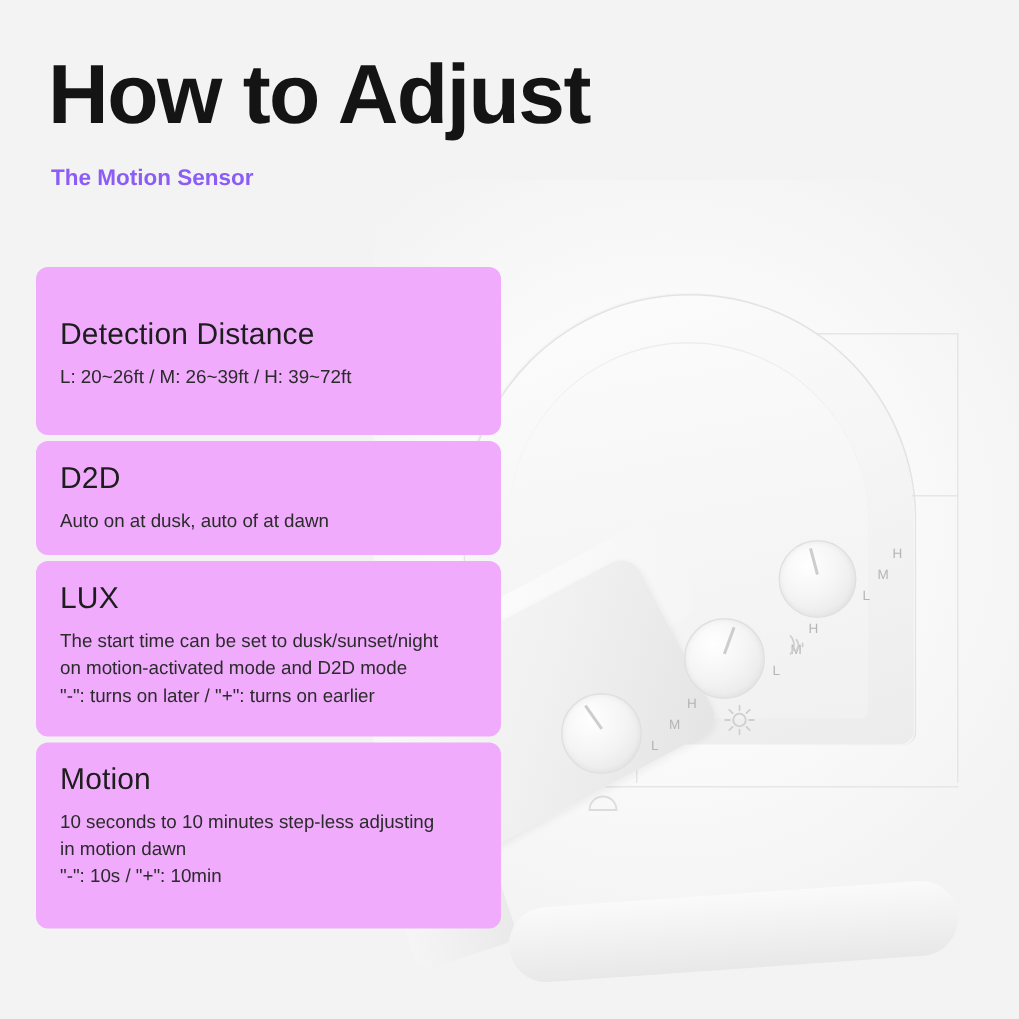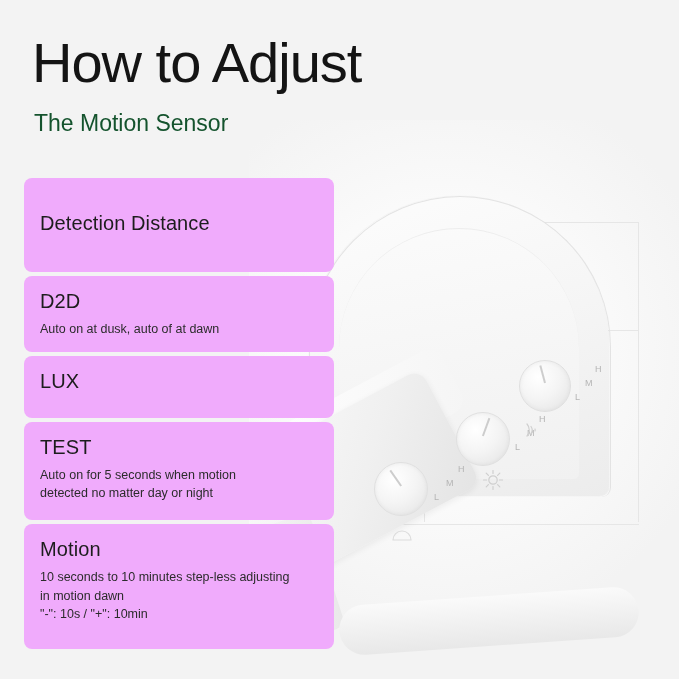--- a/index.html
+++ b/index.html
@@ -149,33 +149,33 @@
     position: absolute;
     background: #e6e6e6;
   }
 
   
   .title {
     position: absolute;
     left: 32px;
     top: 34px;
     font-size: 56px;
-    font-weight: normal;
+    font-weight: bold;
     letter-spacing: -1px;
     color: #141414;
     line-height: 1.05;
     text-align: right;
   }
   .subtitle {
     position: absolute;
     left: 34px;
     top: 110px;
-    font-size: 23px;
-    color: #14532d;
-    font-weight: normal;
+    font-size: 15px;
+    color: #8b5cf6;
+    font-weight: bold;
   }
 
   
   .cards {
     position: absolute;
     left: 24px;
     top: 178px;
     width: 310px;
   }
   .card {
@@ -272,40 +272,41 @@
     </svg>
   </div>
 
   <div class="title">How to Adjust</div>
   <div class="subtitle">The Motion Sensor</div>
 
   <div class="cards">
 
     <div class="card first">
       <h3>Detection Distance</h3>
+      <p>
+        <span class="line">L: 20~26ft / M: 26~39ft / H: 39~72ft</span>
+      </p>
     </div>
 
     <div class="card">
       <h3>D2D</h3>
       <p>
         <span class="line">Auto on at dusk, auto of at dawn</span>
       </p>
     </div>
 
     <div class="card tall">
       <h3>LUX</h3>
-    </div>
-
-    <div class="card tall">
-      <h3>TEST</h3>
       <p>
-        <span class="line">Auto on for 5 seconds when motion</span>
-        <span class="line">detected no matter day or night</span>
+        <span class="line">The start time can be set to dusk/sunset/night</span>
+        <span class="line"> on motion-activated mode and D2D mode</span>
+        <span class="line">"-": turns on later   /   "+": turns on earlier</span>
       </p>
     </div>
+
 
     <div class="card last">
       <h3>Motion</h3>
       <p>
         <span class="line">10 seconds to 10 minutes step-less adjusting</span>
         <span class="line">in motion dawn</span>
         <span class="line">"-": 10s  /  "+": 10min</span>
       </p>
     </div>
 

